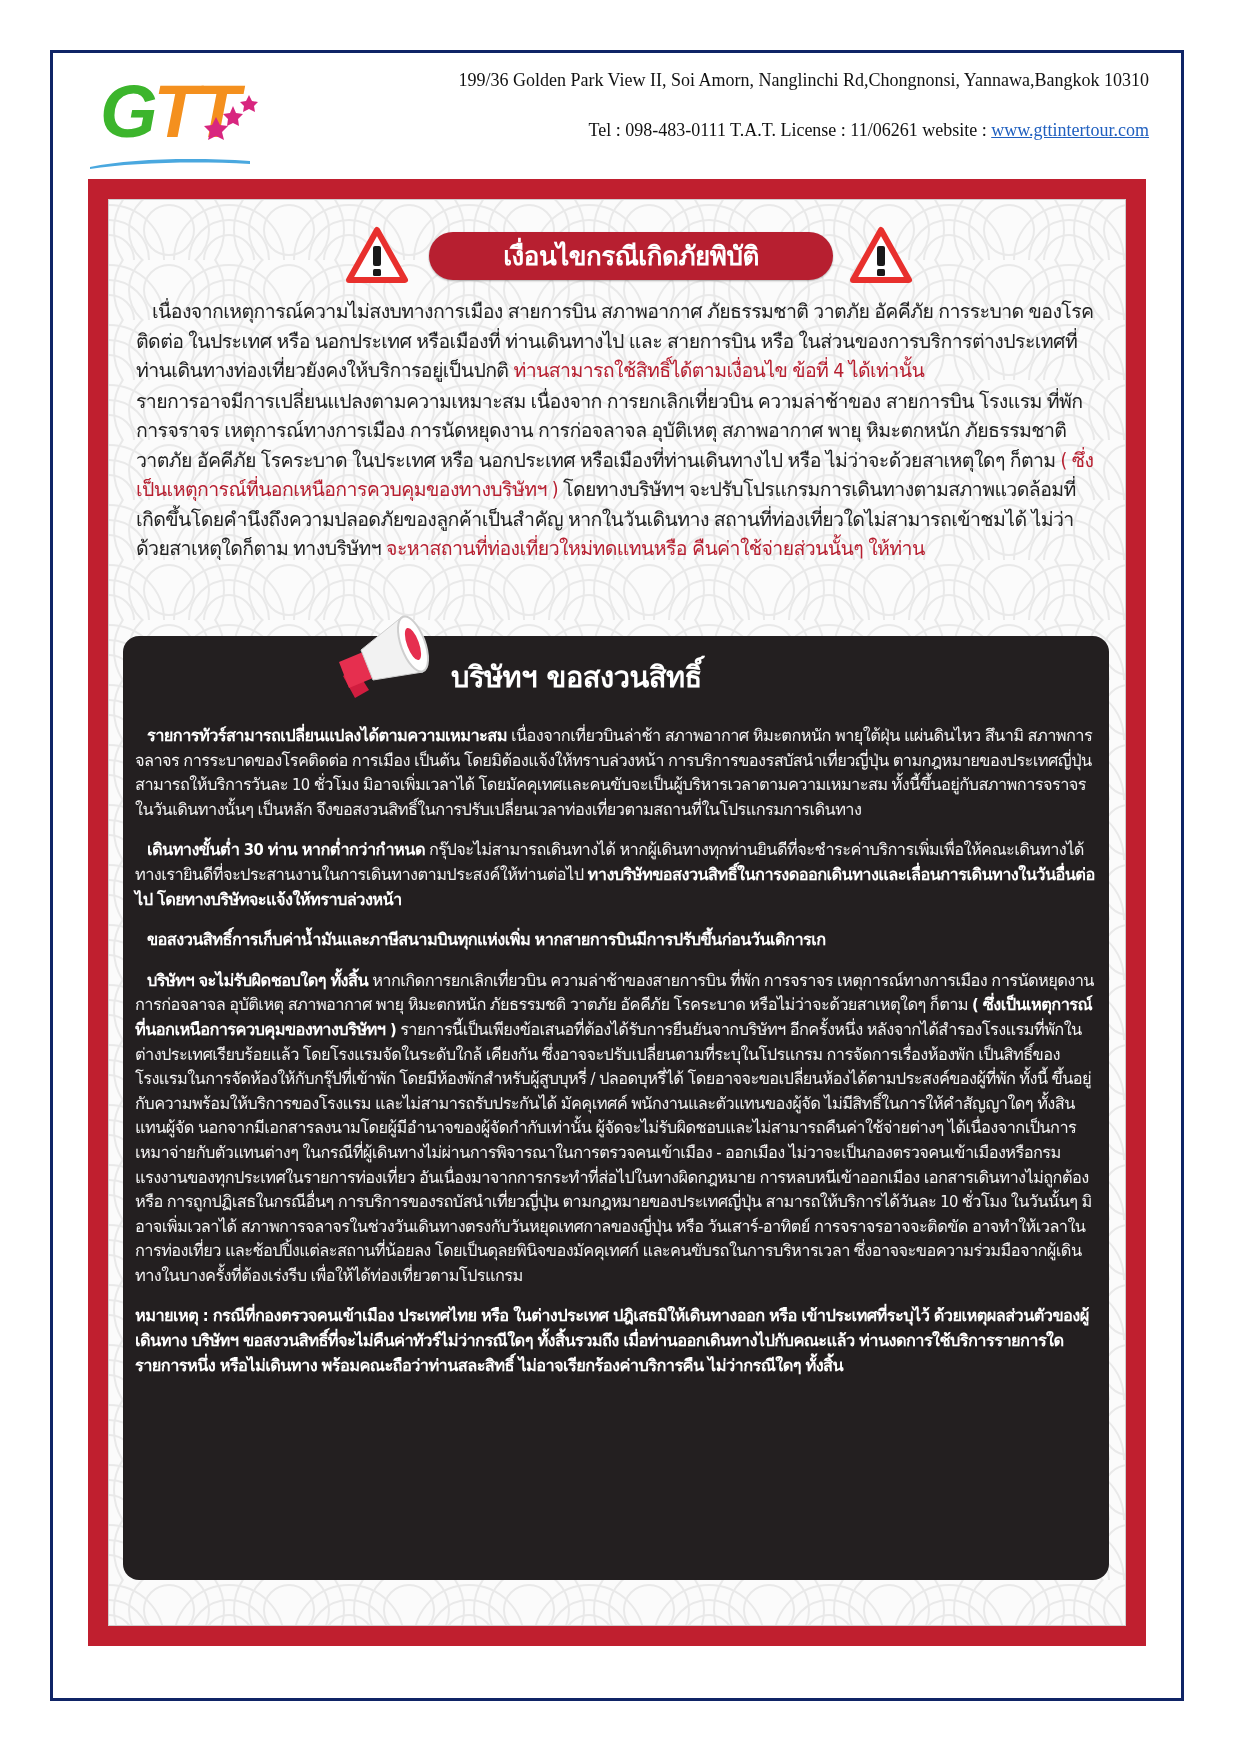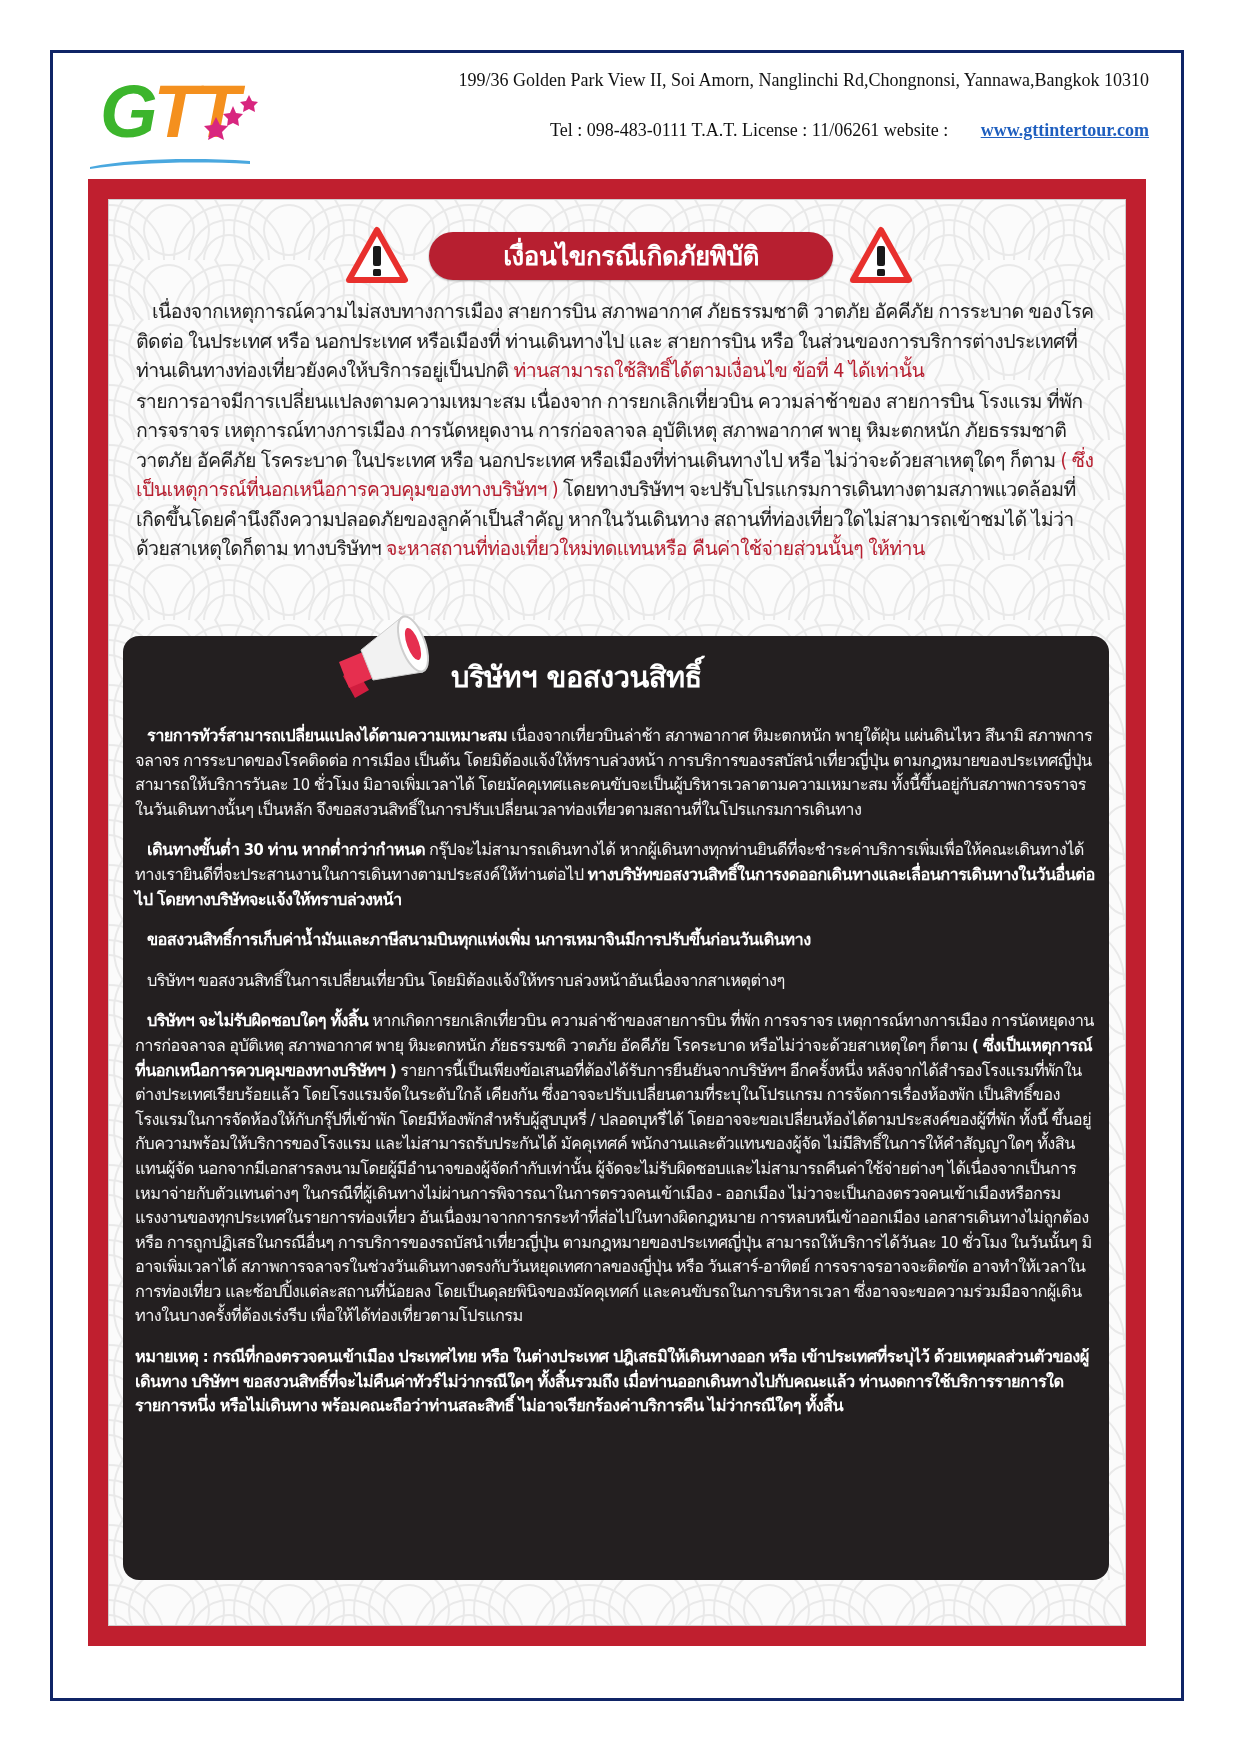--- a/index.html
+++ b/index.html
@@ -13,21 +13,21 @@
   .logo { position: absolute; left: 90px; top: 75px; width: 165px; height: 100px; }
   .logo .letters { position: absolute; left: 10px; top: 0; font-family: "Liberation Sans", sans-serif; font-weight: bold; font-style: italic; font-size: 74px; line-height: 1; letter-spacing: -4px; }
   .logo .g { color: #3cb52c; }
   .logo .t { color: #f4901e; margin-top: 32px; }
   .logo .flowers { position: absolute; left: 110px; top: 20px; width: 60px; height: 50px; }
   .logo .wave { position: absolute; left: 0px; top: 82px; width: 160px; height: 12px; }
   .logo .tagline { position: absolute; left: 0; top: 106px; font-family: "Liberation Sans", sans-serif; font-size: 11px; color: #3cb52c; white-space: nowrap; letter-spacing: -0.3px; font-stretch: condensed; }
 
   .address { position: absolute; right: 92px; top: 70px; font-family: "Liberation Serif", serif; font-size: 18px; color: #111; white-space: nowrap; }
   .contact { position: absolute; right: 92px; top: 120px; font-family: "Liberation Serif", serif; font-size: 18px; color: #111; white-space: nowrap; }
-  .contact a { color: #1f5fbf; font-weight: bold; text-decoration: underline; margin-left: 28px; }
+  .contact a { color: #1f5fbf; font-weight: normal; text-decoration: underline; }
 
   .red-frame {
     position: absolute; left: 88px; top: 179px; width: 1058px; height: 1467px;
     background: #c01f2f; box-sizing: border-box; padding: 20px;
   }
   .inner {
     position: relative; width: 100%; height: 100%; background: #fbfbfb; overflow: hidden;
     border: 1px solid #cfcfcf; box-sizing: border-box;
   }
   .inner svg.pattern { position: absolute; left: 0; top: 0; width: 100%; height: 100%; }
@@ -139,20 +139,19 @@
         <path d="M14 56 L38 46 L48 72 L24 82 Z" fill="#e62f4f"></path>
         <path d="M36 44 L78 10 L98 66 L48 74 Z" fill="#f2f2f2" stroke="#cfcfcf" stroke-width="1"></path>
         <ellipse cx="88" cy="38" rx="12" ry="29" transform="rotate(-20 88 38)" fill="#ffffff" stroke="#cfcfcf" stroke-width="2"></ellipse>
         <ellipse cx="88" cy="38" rx="6" ry="17" transform="rotate(-20 88 38)" fill="#e62f4f"></ellipse>
       </svg>
       <div class="panel-title">บริษัทฯ ขอสงวนสิทธิ์</div>
 
       <div class="panel-body">
         <p class="indent"><b>รายการทัวร์สามารถเปลี่ยนแปลงได้ตามความเหมาะสม</b><span> เนื่องจากเที่ยวบินล่าช้า สภาพอากาศ หิมะตกหนัก พายุใต้ฝุ่น แผ่นดินไหว สึนามิ สภาพการจลาจร การระบาดของโรคติดต่อ การเมือง เป็นต้น โดยมิต้องแจ้งให้ทราบล่วงหน้า การบริการของรสบัสนำเที่ยวญี่ปุ่น ตามกฎหมายของประเทศญี่ปุ่น สามารถให้บริการวันละ 10 ชั่วโมง มิอาจเพิ่มเวลาได้ โดยมัคคุเทศและคนขับจะเป็นผู้บริหารเวลาตามความเหมาะสม ทั้งนี้ขึ้นอยู่กับสภาพการจราจรในวันเดินทางนั้นๆ เป็นหลัก จึงขอสงวนสิทธิ์ในการปรับเปลี่ยนเวลาท่องเที่ยวตามสถานที่ในโปรแกรมการเดินทาง</span></p>
         <p class="indent"><b>เดินทางขั้นต่ำ 30 ท่าน หากต่ำกว่ากำหนด</b><span> กรุ๊ปจะไม่สามารถเดินทางได้ หากผู้เดินทางทุกท่านยินดีที่จะชำระค่าบริการเพิ่มเพื่อให้คณะเดินทางได้ ทางเรายินดีที่จะประสานงานในการเดินทางตามประสงค์ให้ท่านต่อไป </span><b>ทางบริษัทขอสงวนสิทธิ์ในการงดออกเดินทางและเลื่อนการเดินทางในวันอื่นต่อไป โดยทางบริษัทจะแจ้งให้ทราบล่วงหน้า</b></p>
-        <p class="indent"><b>ขอสงวนสิทธิ์การเก็บค่าน้ำมันและภาษีสนามบินทุกแห่งเพิ่ม นการเหมาจินมีการปรับขึ้นก่อนวันเดินทาง</b></p>
-        <p class="indent"><span>บริษัทฯ ขอสงวนสิทธิ์ในการเปลี่ยนเที่ยวบิน โดยมิต้องแจ้งให้ทราบล่วงหน้าอันเนื่องจากสาเหตุต่างๆ</span></p>
+        <p class="indent"><b>ขอสงวนสิทธิ์การเก็บค่าน้ำมันและภาษีสนามบินทุกแห่งเพิ่ม หากสายการบินมีการปรับขึ้นก่อนวันเดิการเก</b></p>
         <p class="indent"><b>บริษัทฯ จะไม่รับผิดชอบใดๆ ทั้งสิ้น</b><span> หากเกิดการยกเลิกเที่ยวบิน ความล่าช้าของสายการบิน ที่พัก การจราจร เหตุการณ์ทางการเมือง การนัดหยุดงาน การก่อจลาจล อุบัติเหตุ สภาพอากาศ พายุ หิมะตกหนัก ภัยธรรมชติ วาตภัย อัคคีภัย โรคระบาด หรือไม่ว่าจะด้วยสาเหตุใดๆ ก็ตาม </span><b>( ซึ่งเป็นเหตุการณ์ที่นอกเหนือการควบคุมของทางบริษัทฯ )</b><span> รายการนี้เป็นเพียงข้อเสนอที่ต้องได้รับการยืนยันจากบริษัทฯ อีกครั้งหนึ่ง หลังจากได้สำรองโรงแรมที่พักในต่างประเทศเรียบร้อยแล้ว โดยโรงแรมจัดในระดับใกล้ เคียงกัน ซึ่งอาจจะปรับเปลี่ยนตามที่ระบุในโปรแกรม การจัดการเรื่องห้องพัก เป็นสิทธิ์ของโรงแรมในการจัดห้องให้กับกรุ๊ปที่เข้าพัก โดยมีห้องพักสำหรับผู้สูบบุหรี่ / ปลอดบุหรี่ได้ โดยอาจจะขอเปลี่ยนห้องได้ตามประสงค์ของผู้ที่พัก ทั้งนี้ ขึ้นอยู่กับความพร้อมให้บริการของโรงแรม และไม่สามารถรับประกันได้ มัคคุเทศค์ พนักงานและตัวแทนของผู้จัด ไม่มีสิทธิ์ในการให้คำสัญญาใดๆ ทั้งสินแทนผู้จัด นอกจากมีเอกสารลงนามโดยผู้มีอำนาจของผู้จัดกำกับเท่านั้น ผู้จัดจะไม่รับผิดชอบและไม่สามารถคืนค่าใช้จ่ายต่างๆ ได้เนื่องจากเป็นการเหมาจ่ายกับตัวแทนต่างๆ ในกรณีที่ผู้เดินทางไม่ผ่านการพิจารณาในการตรวจคนเข้าเมือง - ออกเมือง ไม่วาจะเป็นกองตรวจคนเข้าเมืองหรือกรมแรงงานของทุกประเทศในรายการท่องเที่ยว อันเนื่องมาจากการกระทำที่ส่อไปในทางผิดกฎหมาย การหลบหนีเข้าออกเมือง เอกสารเดินทางไม่ถูกต้อง หรือ การถูกปฏิเสธในกรณีอื่นๆ การบริการของรถบัสนำเที่ยวญี่ปุ่น ตามกฎหมายของประเทศญี่ปุ่น สามารถให้บริการได้วันละ 10 ชั่วโมง ในวันนั้นๆ มิอาจเพิ่มเวลาได้ สภาพการจลาจรในช่วงวันเดินทางตรงกับวันหยุดเทศกาลของญี่ปุ่น หรือ วันเสาร์-อาทิตย์ การจราจรอาจจะติดขัด อาจทำให้เวลาในการท่องเที่ยว และช้อปปิ้งแต่ละสถานที่น้อยลง โดยเป็นดุลยพินิจของมัคคุเทศก์ และคนขับรถในการบริหารเวลา ซึ่งอาจจะขอความร่วมมือจากผู้เดินทางในบางครั้งที่ต้องเร่งรีบ เพื่อให้ได้ท่องเที่ยวตามโปรแกรม</span></p>
         <p><b>หมายเหตุ : กรณีที่กองตรวจคนเข้าเมือง ประเทศไทย หรือ ในต่างประเทศ ปฎิเสธมิให้เดินทางออก หรือ เข้าประเทศที่ระบุไว้ ด้วยเหตุผลส่วนตัวของผู้เดินทาง บริษัทฯ ขอสงวนสิทธิ์ที่จะไม่คืนค่าทัวร์ไม่ว่ากรณีใดๆ ทั้งสิ้นรวมถึง เมื่อท่านออกเดินทางไปกับคณะแล้ว ท่านงดการใช้บริการรายการใดรายการหนึ่ง หรือไม่เดินทาง พร้อมคณะถือว่าท่านสละสิทธิ์ ไม่อาจเรียกร้องค่าบริการคืน ไม่ว่ากรณีใดๆ ทั้งสิ้น</b></p>
       </div>
     </div>
   </div>
 </div>
 
 </body></html>

